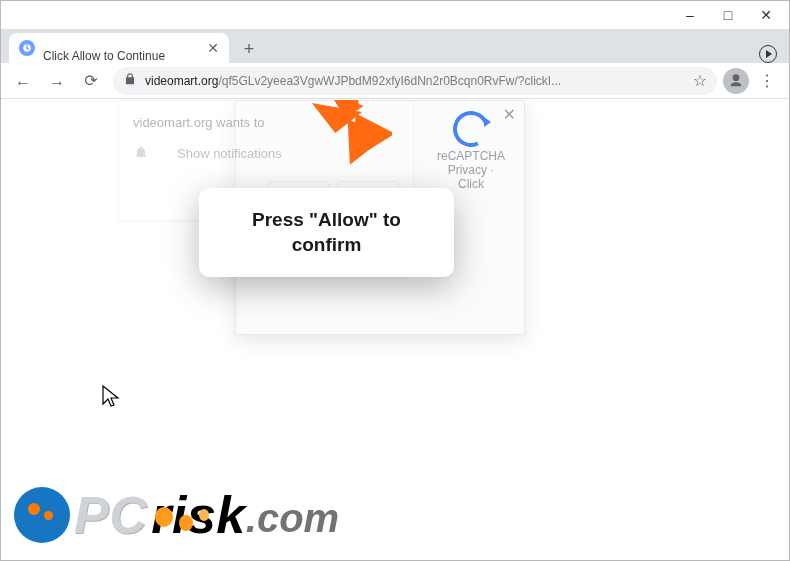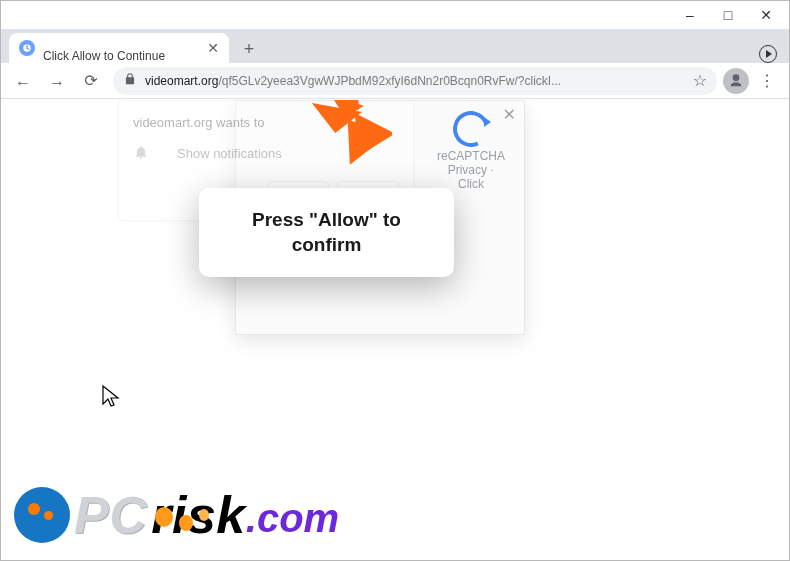--- a/index.html
+++ b/index.html
@@ -57,21 +57,21 @@
 
   
   .watermark { position: absolute; left: 12px; bottom: 14px; display: flex; align-items: center; gap: 4px; }
   .wm-disc { width: 56px; height: 56px; border-radius: 50%; background: #1776c3; position: relative; }
   .wm-disc::before{content:""; position:absolute; width:12px; height:12px; background:#ff7a00; border-radius:50%; left:14px; top:16px;}
   .wm-disc::after{content:""; position:absolute; width:9px; height:9px; background:#ff7a00; border-radius:50%; left:30px; top:24px;}
   .wm-text { font-family: Arial, sans-serif; font-size: 52px; font-weight: 700; font-style: italic; letter-spacing: 0.5px; }
   .wm-pc { color: #cfd3d7; text-shadow: 1px 1px 0 #aeb3b8; }
   .wm-mid { color:#000000; position:relative;}
   .wm-mid::after{ content:""; position:absolute; width:18px; height:20px; background:#ff9a1a; border-radius:50% 50% 50% 50%; left:4px; top:22px; box-shadow: 22px 6px 0 -2px #ff9a1a, 40px -2px 0 -4px #ffb64d;}
-  .wm-tail { color: #6d28d9; font-style: italic; font-size: 40px; font-weight: 600; margin-left:-4px; align-self:flex-end; padding-bottom:4px;}
+  .wm-tail { color: #737373; font-style: italic; font-size: 40px; font-weight: 600; margin-left:-4px; align-self:flex-end; padding-bottom:4px;}
 </style>
 </head>
 <body>
 
 <div class="window-frame">
 
   <div class="titlebar">
     <div class="win-btn">–</div>
     <div class="win-btn">□</div>
     <div class="win-btn">✕</div>

